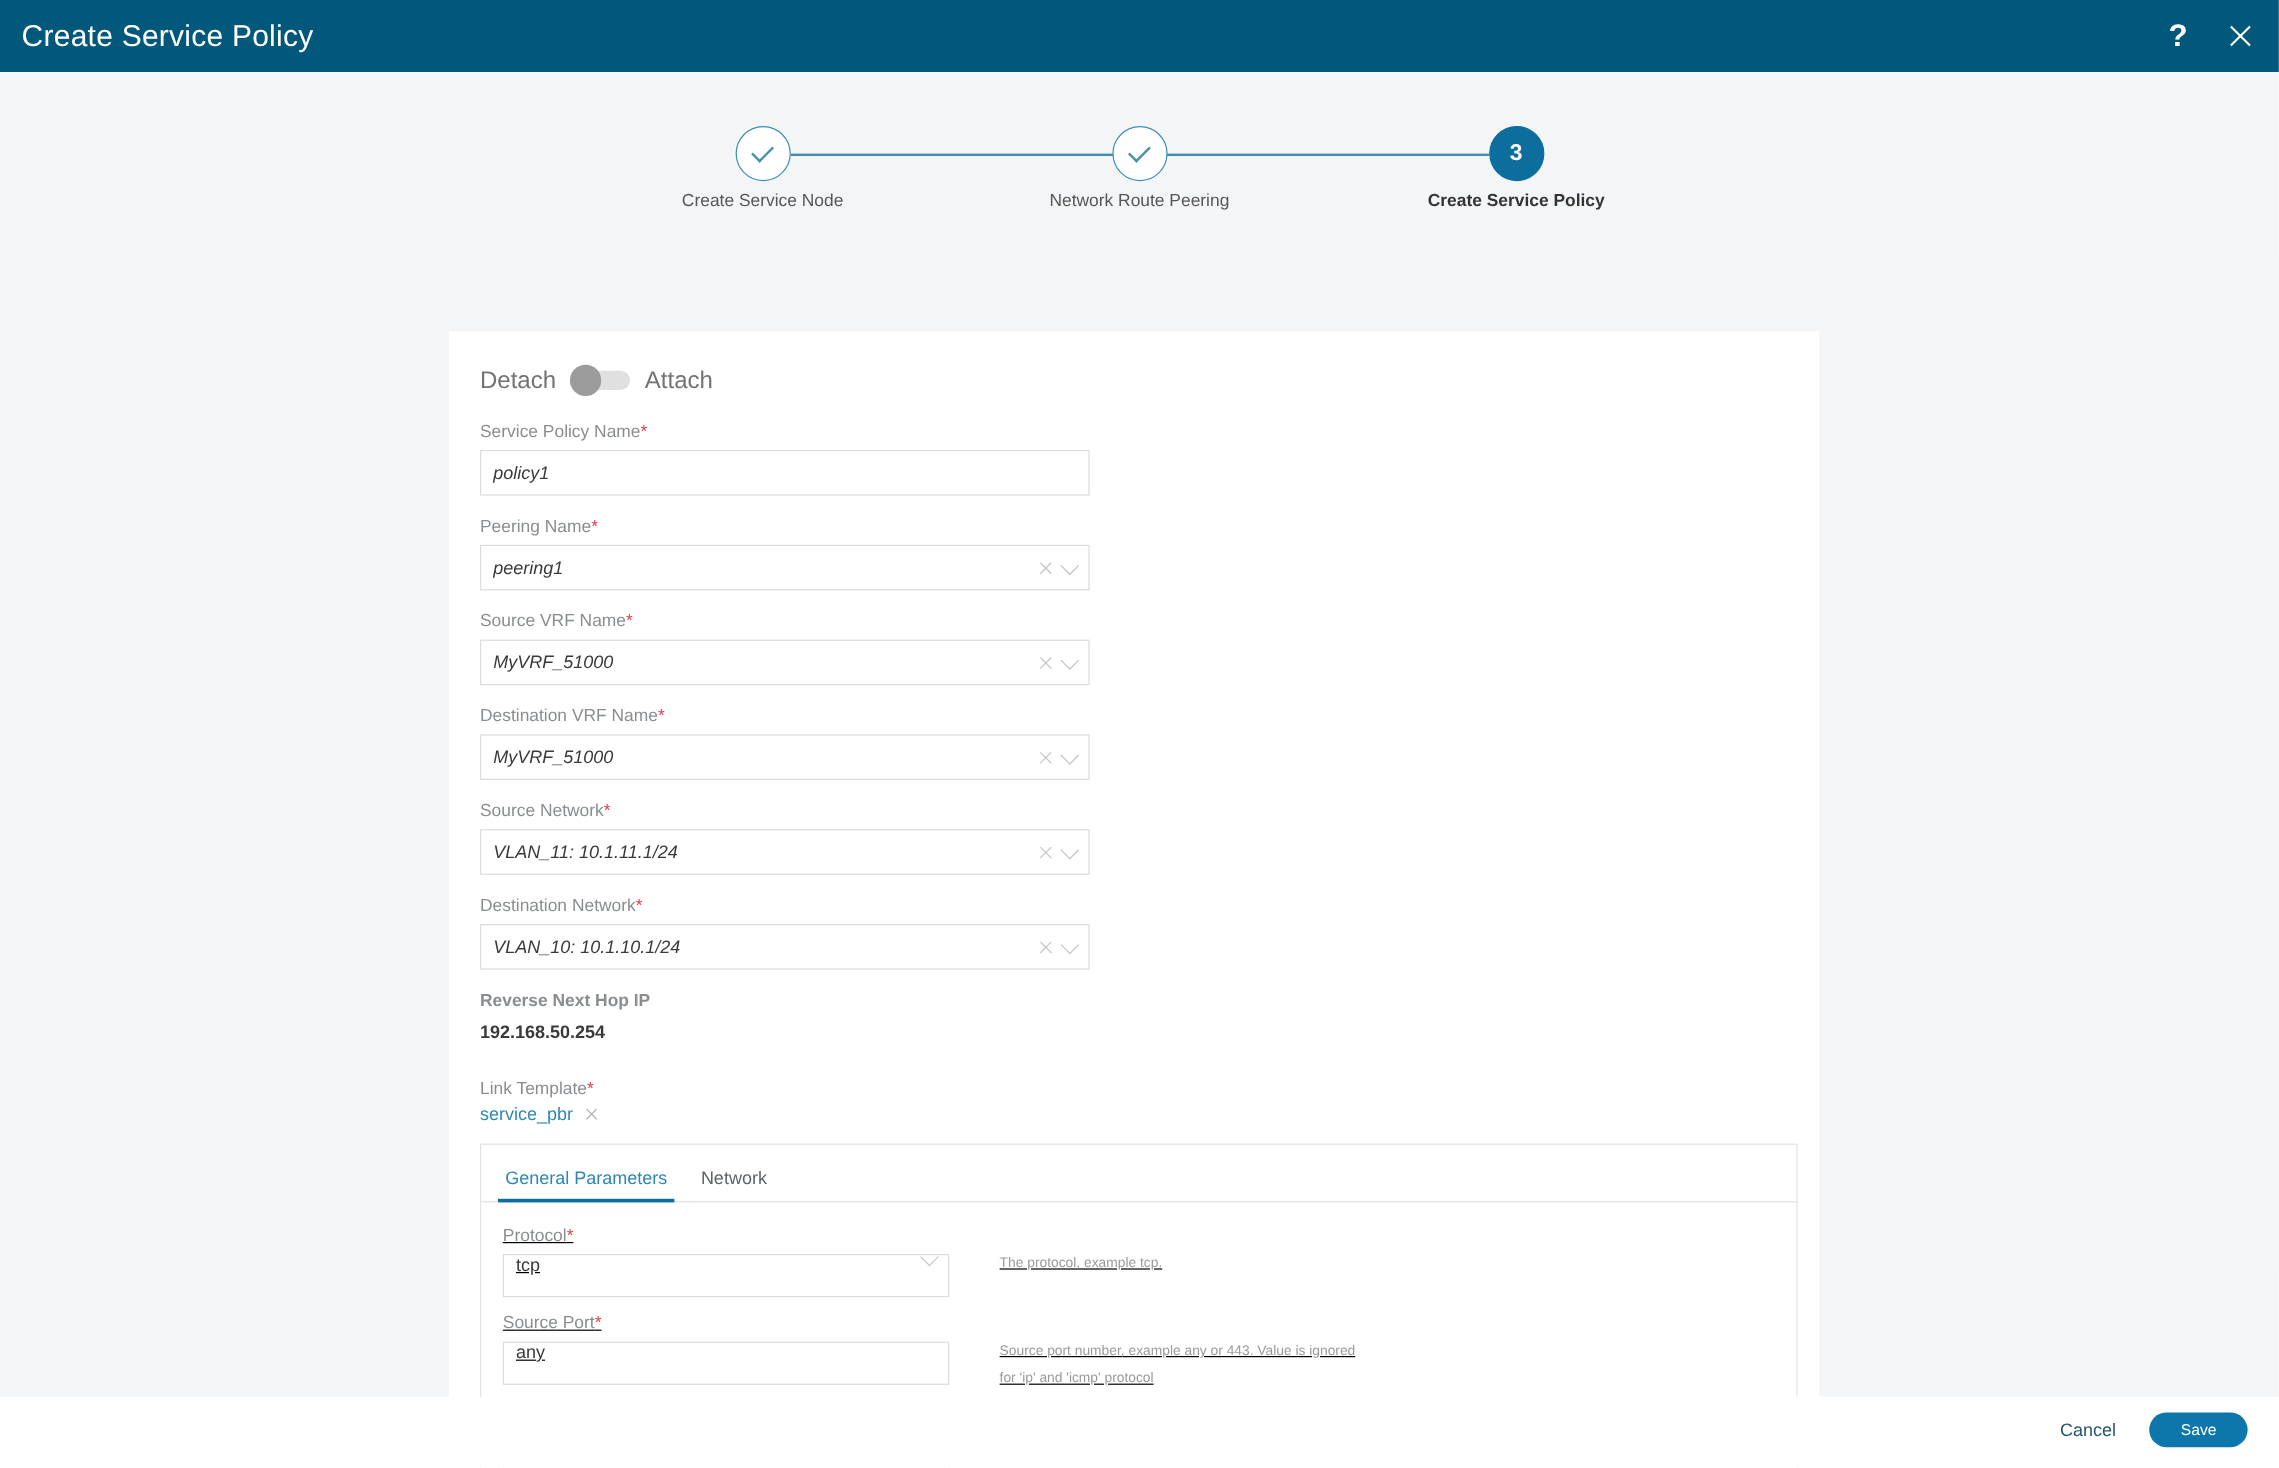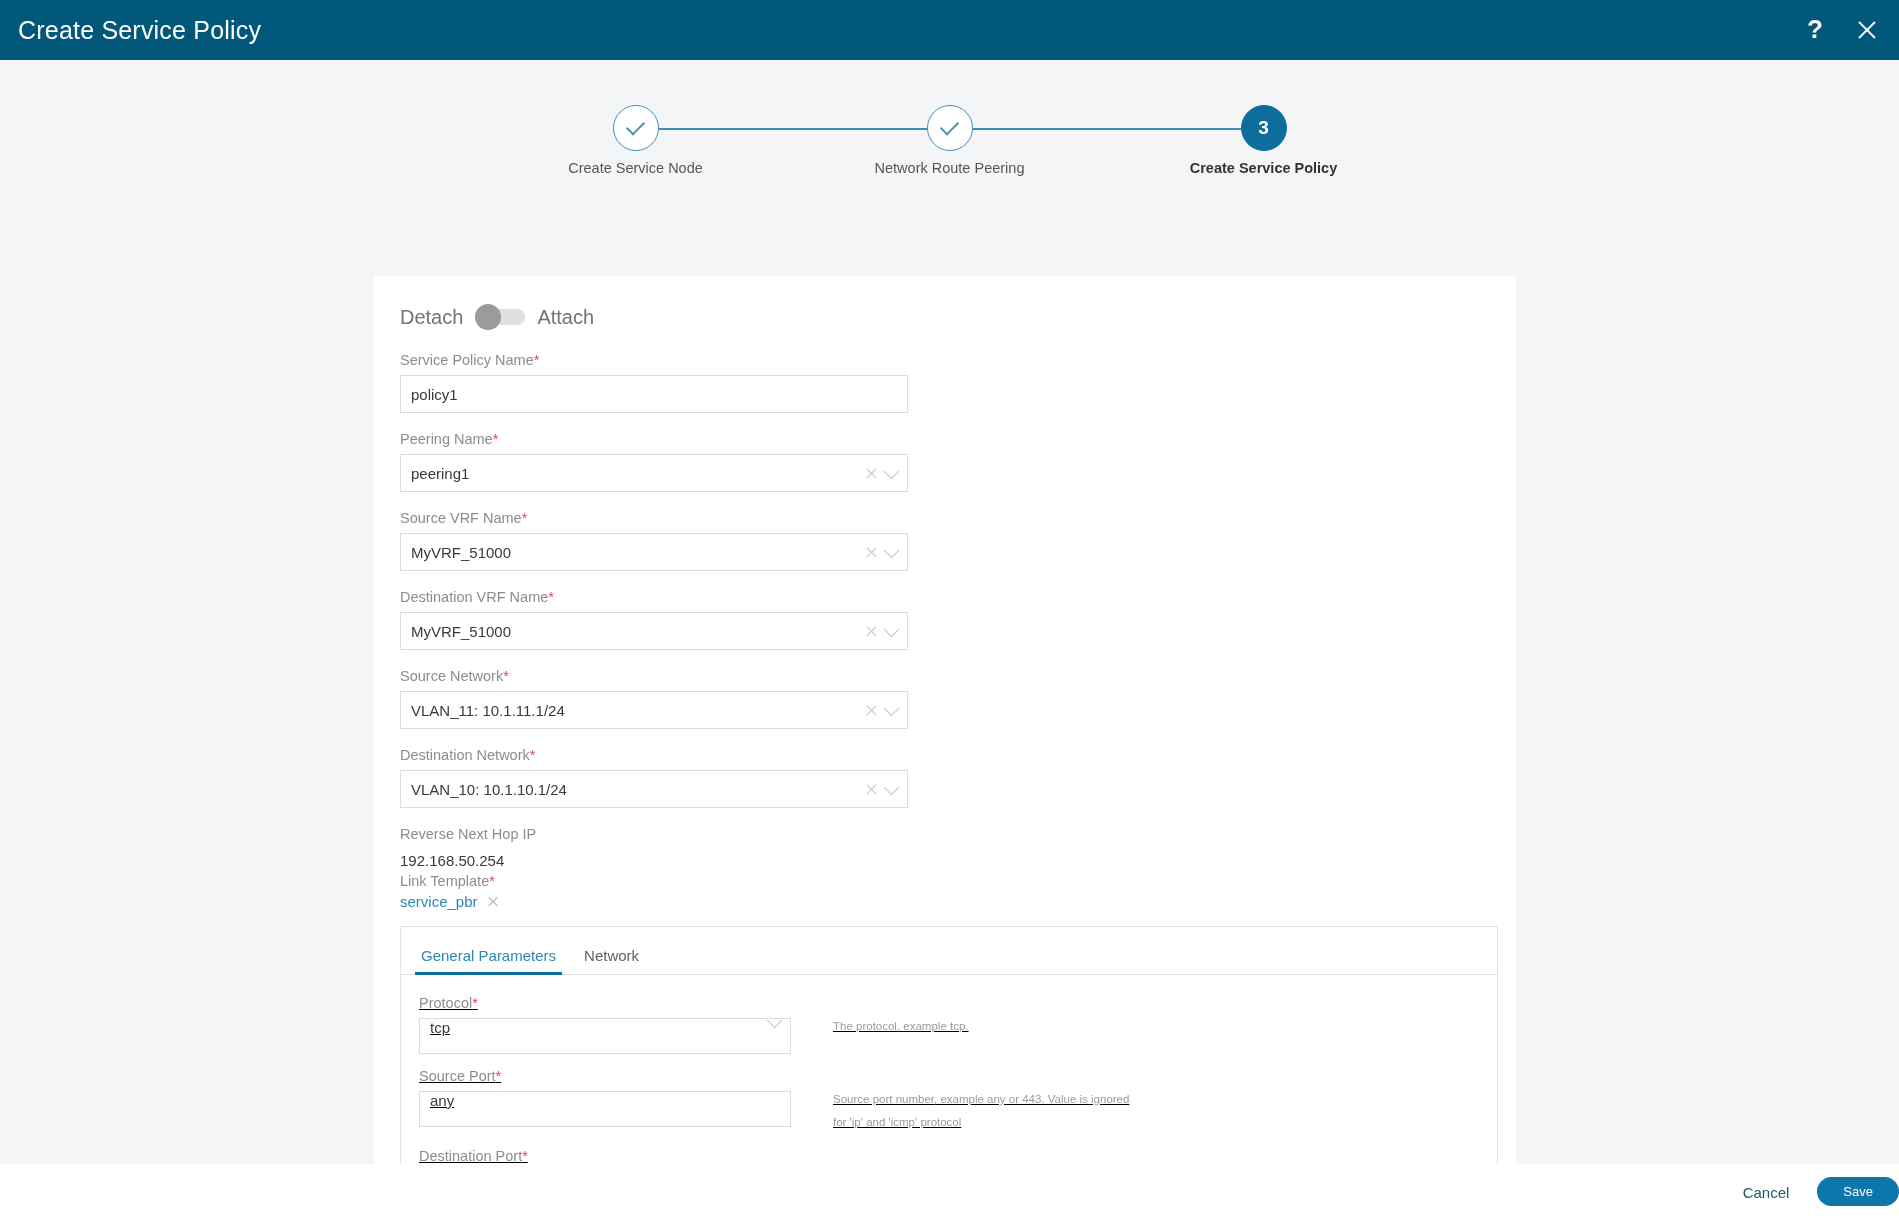--- a/index.html
+++ b/index.html
@@ -116,21 +116,21 @@
   .field-label {
     font-size: 14.5px; color: #8a8d8f;
     margin-bottom: 7px; display: block;
   }
   .req { color: #e8414a; font-size: 14.5px; }
   .input-box {
     width: 508px; height: 38px;
     border: 1px solid #dcdcdc; background: #ffffff;
     display: flex; align-items: center;
     padding: 0 10px;
-    font-size: 15px; color: #3a3a3a;
+    font-size: 15px; color: #3a3a3a; font-style: italic;
   }
   .input-box .val { flex: 1; }
   .drop-icons { display: flex; align-items: center; gap: 8px; color: #c3c3c3; }
   .x-icon {
     width: 13px; height: 13px; position: relative; cursor: pointer;
   }
   .x-icon::before, .x-icon::after {
     content: ""; position: absolute; left: 0; top: 6px;
     width: 13px; height: 1.3px; background: #c3c3c3;
   }
@@ -205,21 +205,21 @@
     margin-top: 20px; margin-left: 14px;
     width: 300px;
   }
 
   
   .footer {
     position: absolute; left: 0; top: 1164px;
     width: 1899px; height: 59px;
     background: #ffffff;
     display: flex; align-items: flex-start; justify-content: flex-end;
-    padding-top: 13px; 
+    padding-top: 13px; padding-right: 26px;
     gap: 24px;
   }
   .btn-cancel {
     font-size: 15px; color: #27566b; cursor: pointer;
     padding: 7px 4px; background: none; border: none;
     font-family: "Liberation Sans", sans-serif;
   }
   .btn-save {
     font-size: 13px; color: #ffffff; cursor: pointer;
     background: #0d77ab; border: none; border-radius: 16px;
@@ -340,21 +340,21 @@
       <label class="field-label"><span>Destination Network</span><span class="req">*</span></label>
       <div class="input-box">
         <span class="val">VLAN_10: 10.1.10.1/24</span>
         <span class="drop-icons">
           <span class="x-icon"></span>
           <span class="chev"></span>
         </span>
       </div>
     </div>
 
-    <div class="field" style="margin-bottom:4px;">
+    <div class="field" style="margin-bottom:31px;font-weight:bold;">
       <label class="field-label" style="margin-bottom:10px;"><span>Reverse Next Hop IP</span></label>
       <div class="static-val">192.168.50.254</div>
     </div>
 
     <div class="field" style="margin-bottom:6px;">
       <label class="field-label" style="margin-bottom:4px;"><span>Link Template</span><span class="req">*</span></label>
       <div class="chip-row">
         <span class="chip-link">service_pbr</span>
         <span class="chip-x"></span>
       </div>

